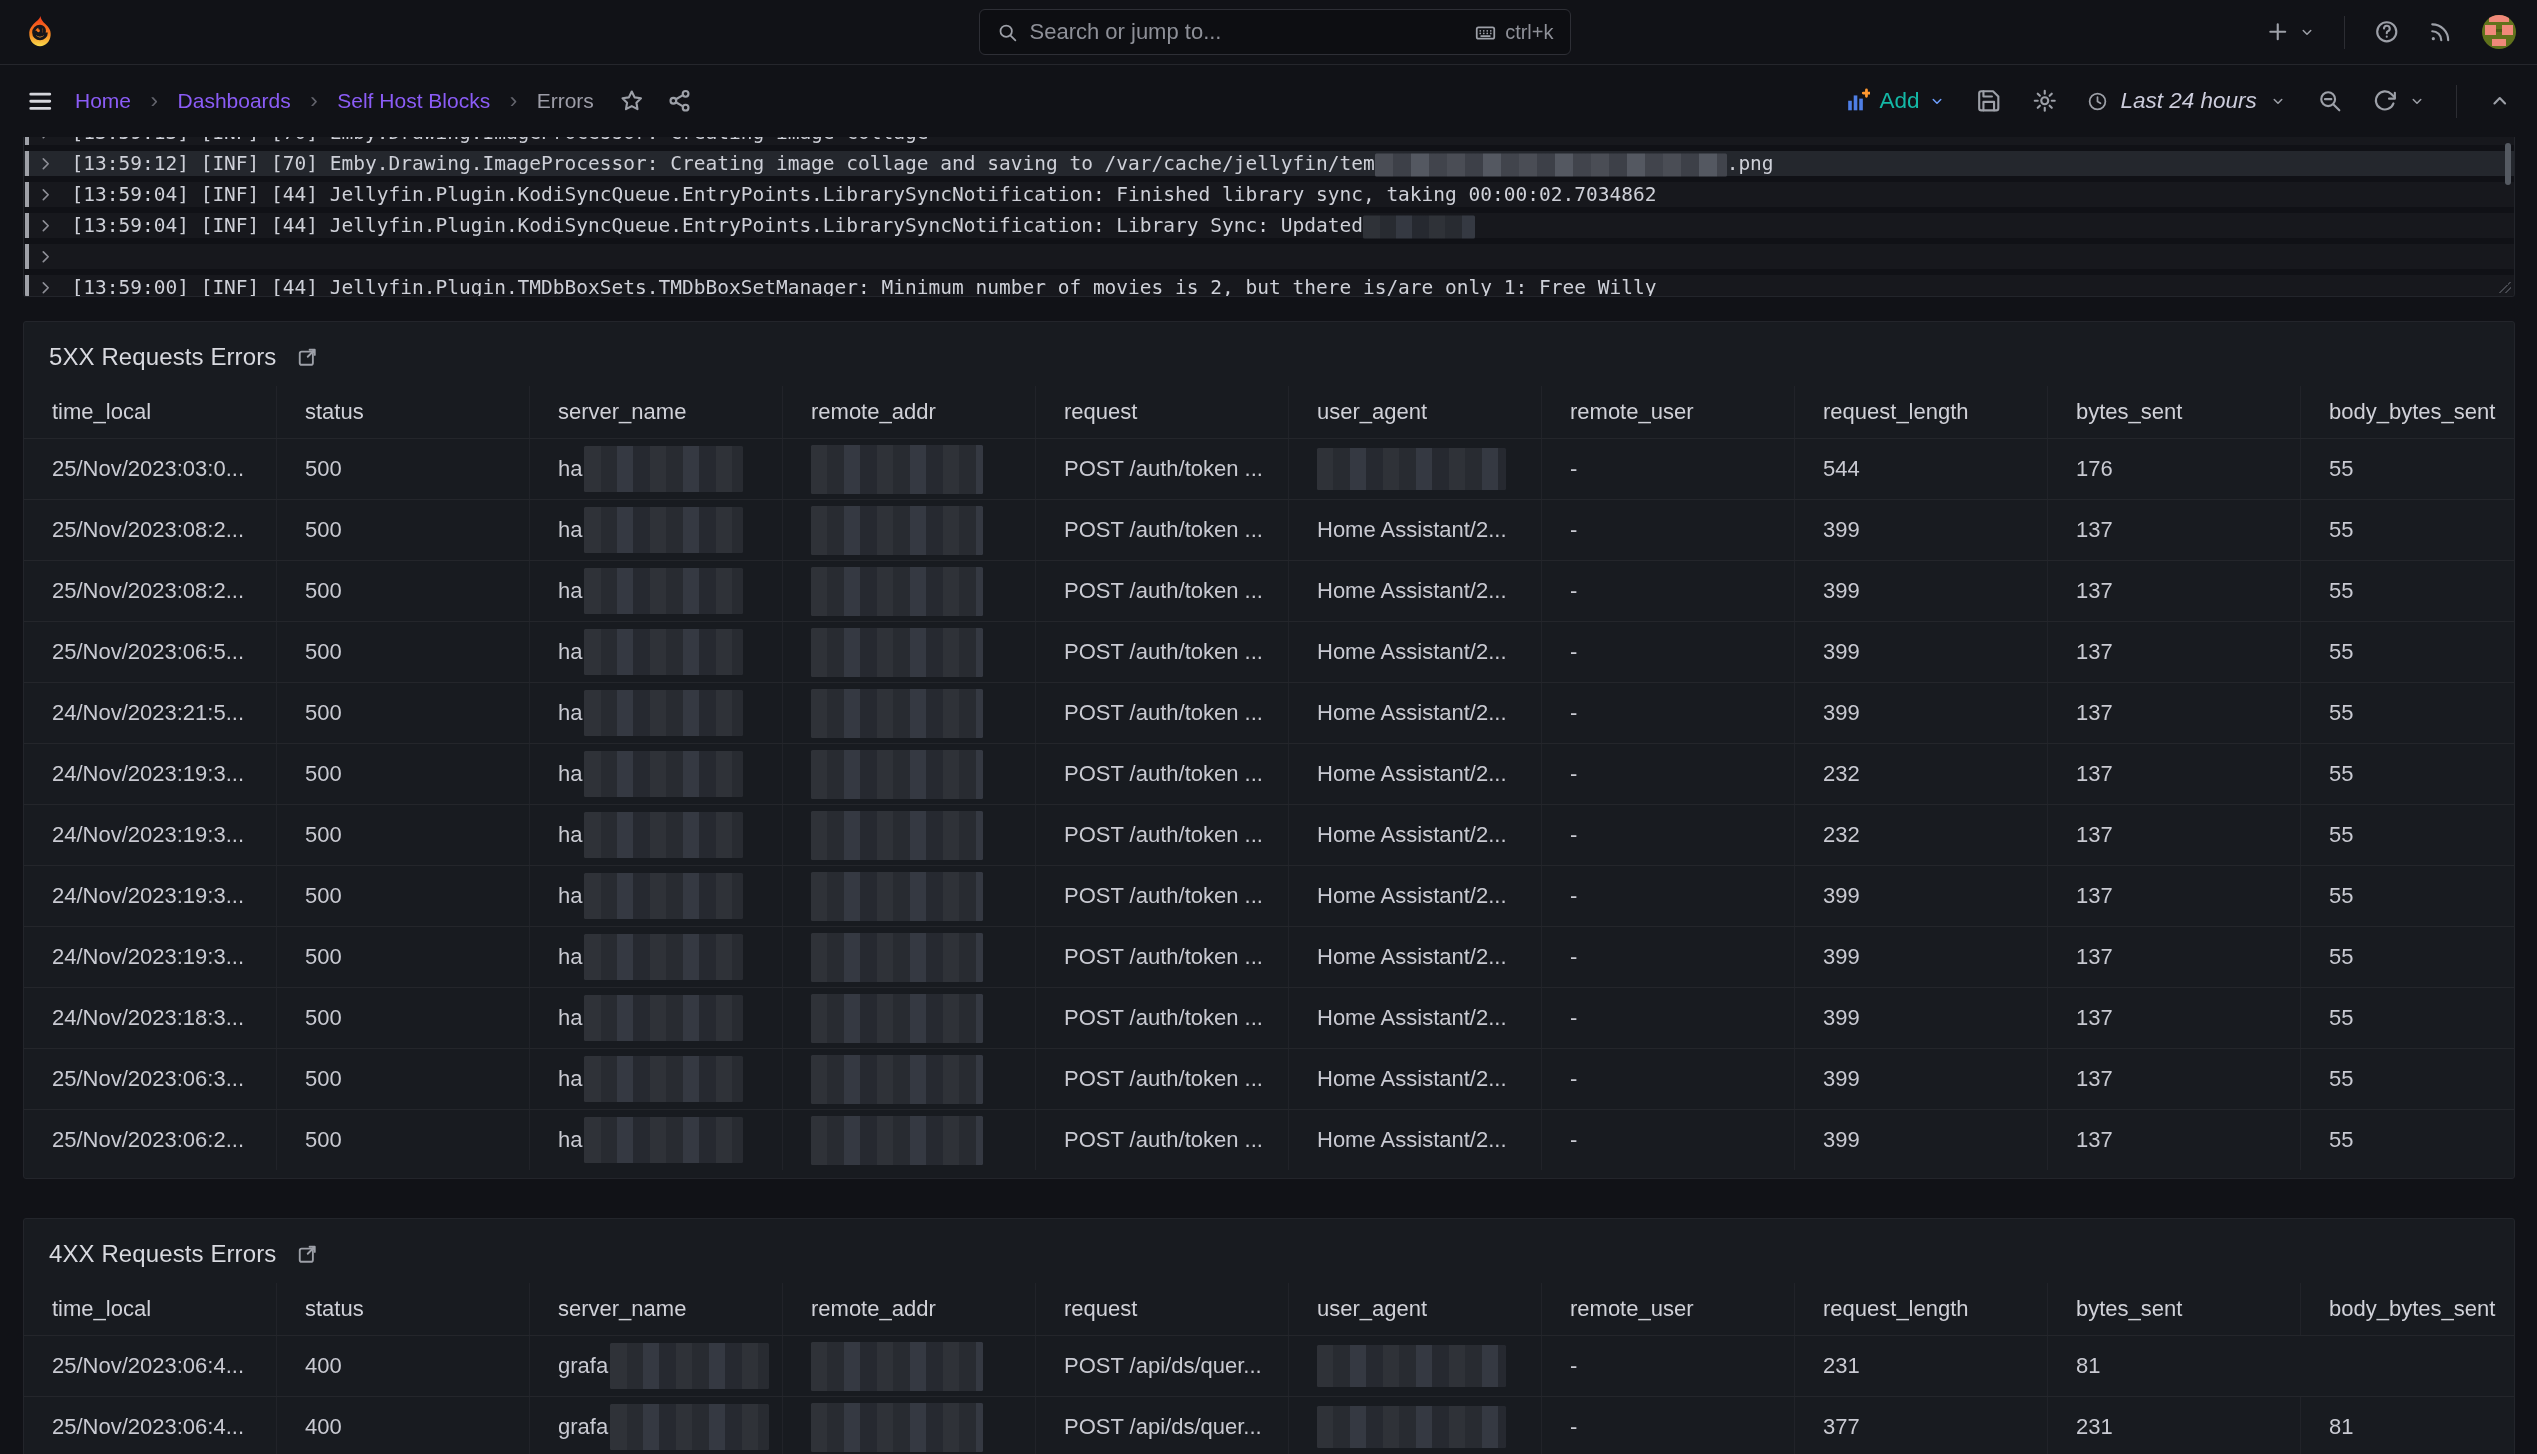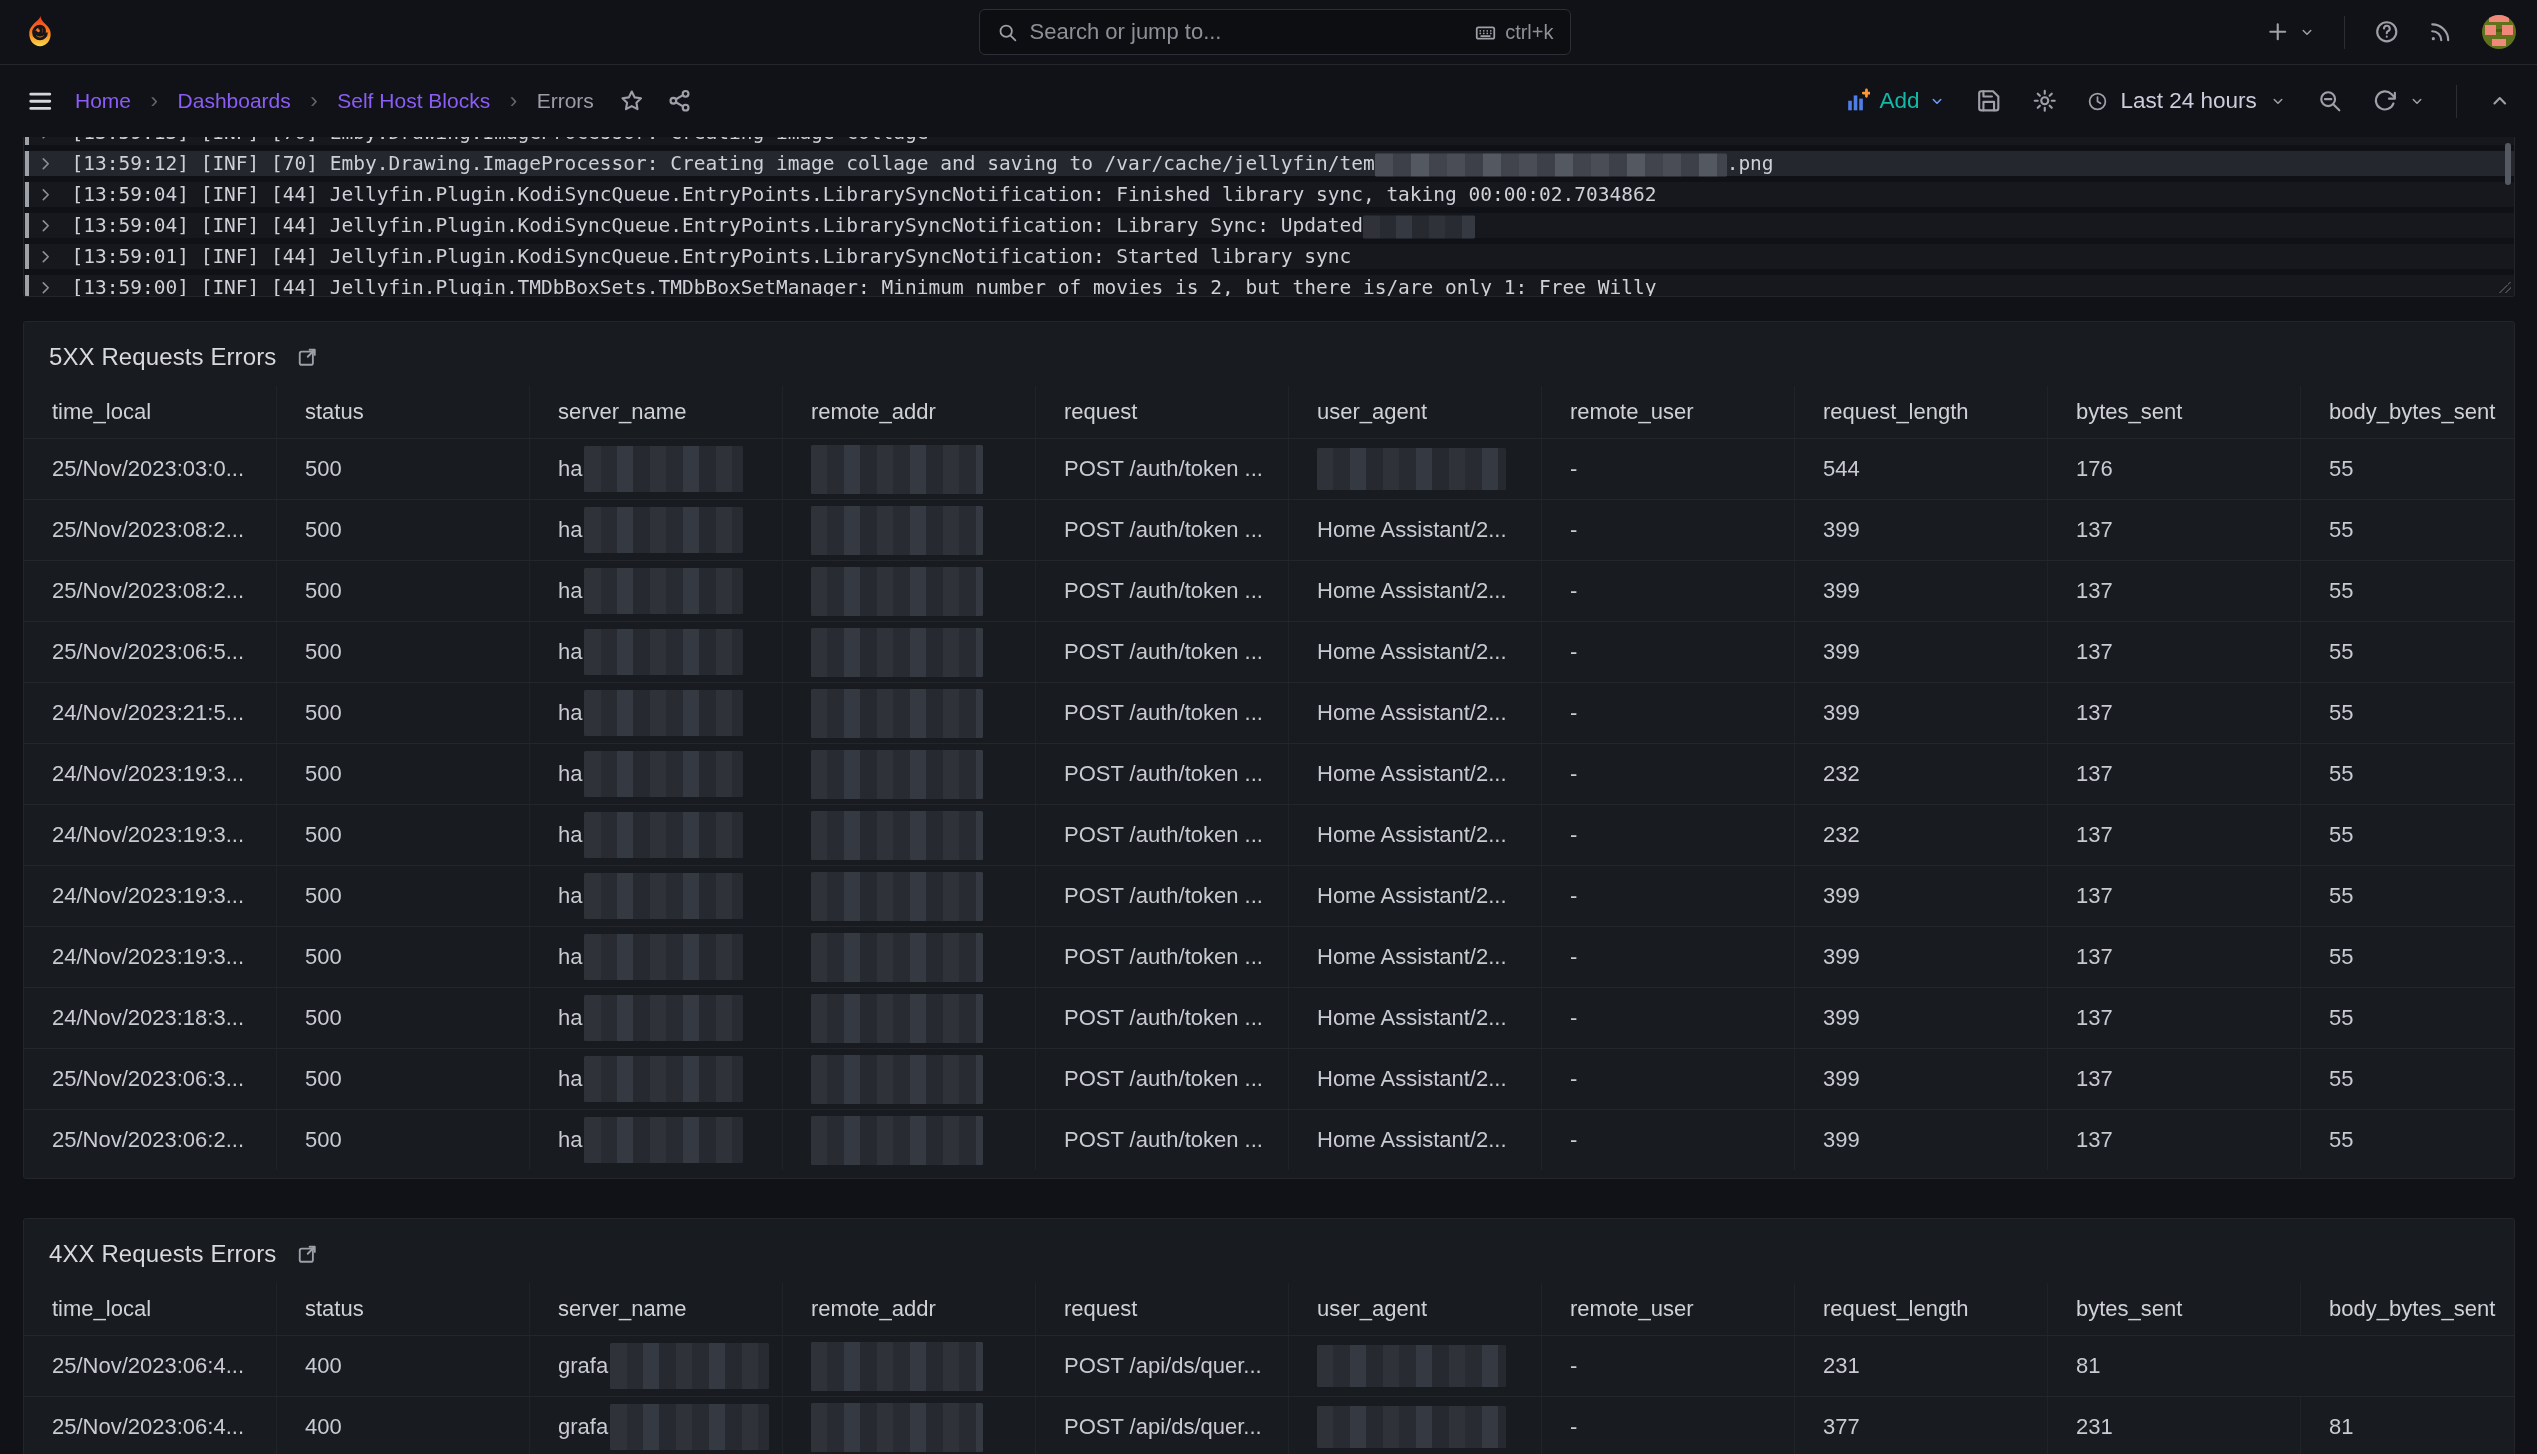--- a/index.html
+++ b/index.html
@@ -28,21 +28,21 @@
   
   .navbar { height:73px; border-top:0.7px solid #25262c; display:flex; align-items:center; padding:0 25.5px; background:#111217; }
   .bc-wrap { display:flex; align-items:center; gap:19.5px; font-size:21px; margin-left:21px; }
   .bc-item { color:#8b5cf6; white-space:nowrap; }
   .bc-item.current { color:#9d9da8; }
   .bc-sep { color:#63646d; font-size:22.5px; }
   .bc-icons { display:flex; align-items:center; gap:22.5px; margin-left:25.5px; }
   .toolbar-right { margin-left:auto; display:flex; align-items:center; gap:30px; }
   .add-btn { display:flex; align-items:center; gap:9px; color:#14b8a6; font-size:22.5px; }
   .add-btn .icn { color:#6e9fff; }
-  .timepicker { display:flex; align-items:center; gap:12px; font-size:22.5px; color:#ccccdc; }
+  .timepicker { display:flex; align-items:center; gap:12px; font-size:22.5px; color:#ccccdc;font-style:italic; }
   .timepicker .icn { color:#9da0a8; }
 
   
   .content { position:absolute; top:137px; left:0; right:0; bottom:0; padding:0 22.5px; background:#111217; }
 
   
   .logpanel { position:relative; height:160px; border:0.7px solid #23252b; border-top:none;
     border-radius:0 0 3px 3px; background:#101116; overflow:hidden; }
   .logline { position:relative; height:31px; padding:3px 0 3px 48px; display:flex; align-items:center;
     font-family:"DejaVu Sans Mono", monospace; font-size:19.5px; color:#ced0d8; white-space:nowrap; }
@@ -298,21 +298,20 @@
           </span>
           <span class="logtext">[13:59:04] [INF] [44] Jellyfin.Plugin.KodiSyncQueue.EntryPoints.LibrarySyncNotification: Library Sync: Updated </span>
           <span class="redact log-redact" style="width: 112px;"></span>
         </div>
         <div class="logline">
           <span class="icn expand">
             <svg viewBox="0 0 24 24">
               <path d="M9 6l6 6-6 6"></path>
             </svg>
           </span>
-          <span class="logtext">[13:59:01] [INF] [44] Jellyfin.Plugin.KodiSyncQueue.EntryPoints.LibrarySyncNotification: Started library sync</span>
         </div>
         <div class="logline clip-bottom">
           <span class="icn expand">
             <svg viewBox="0 0 24 24">
               <path d="M9 6l6 6-6 6"></path>
             </svg>
           </span>
           <span class="logtext">[13:59:00] [INF] [44] Jellyfin.Plugin.TMDbBoxSets.TMDbBoxSetManager: Minimum number of movies is 2, but there is/are only 1: Free Willy</span>
         </div>
       </div>

